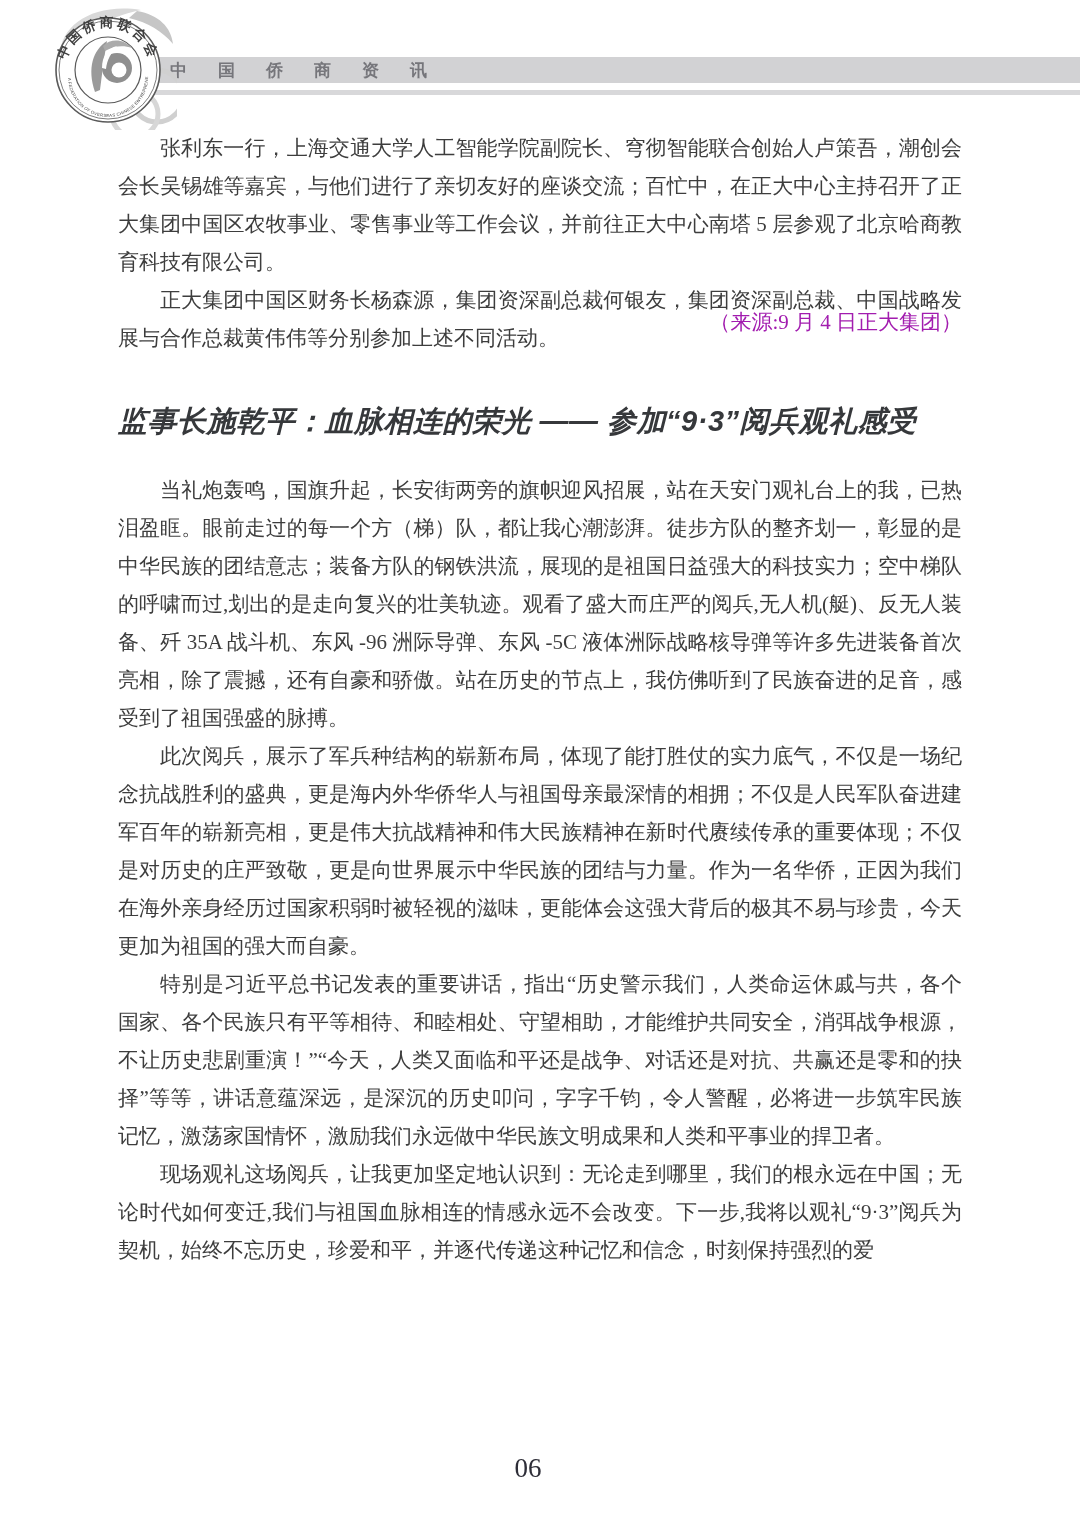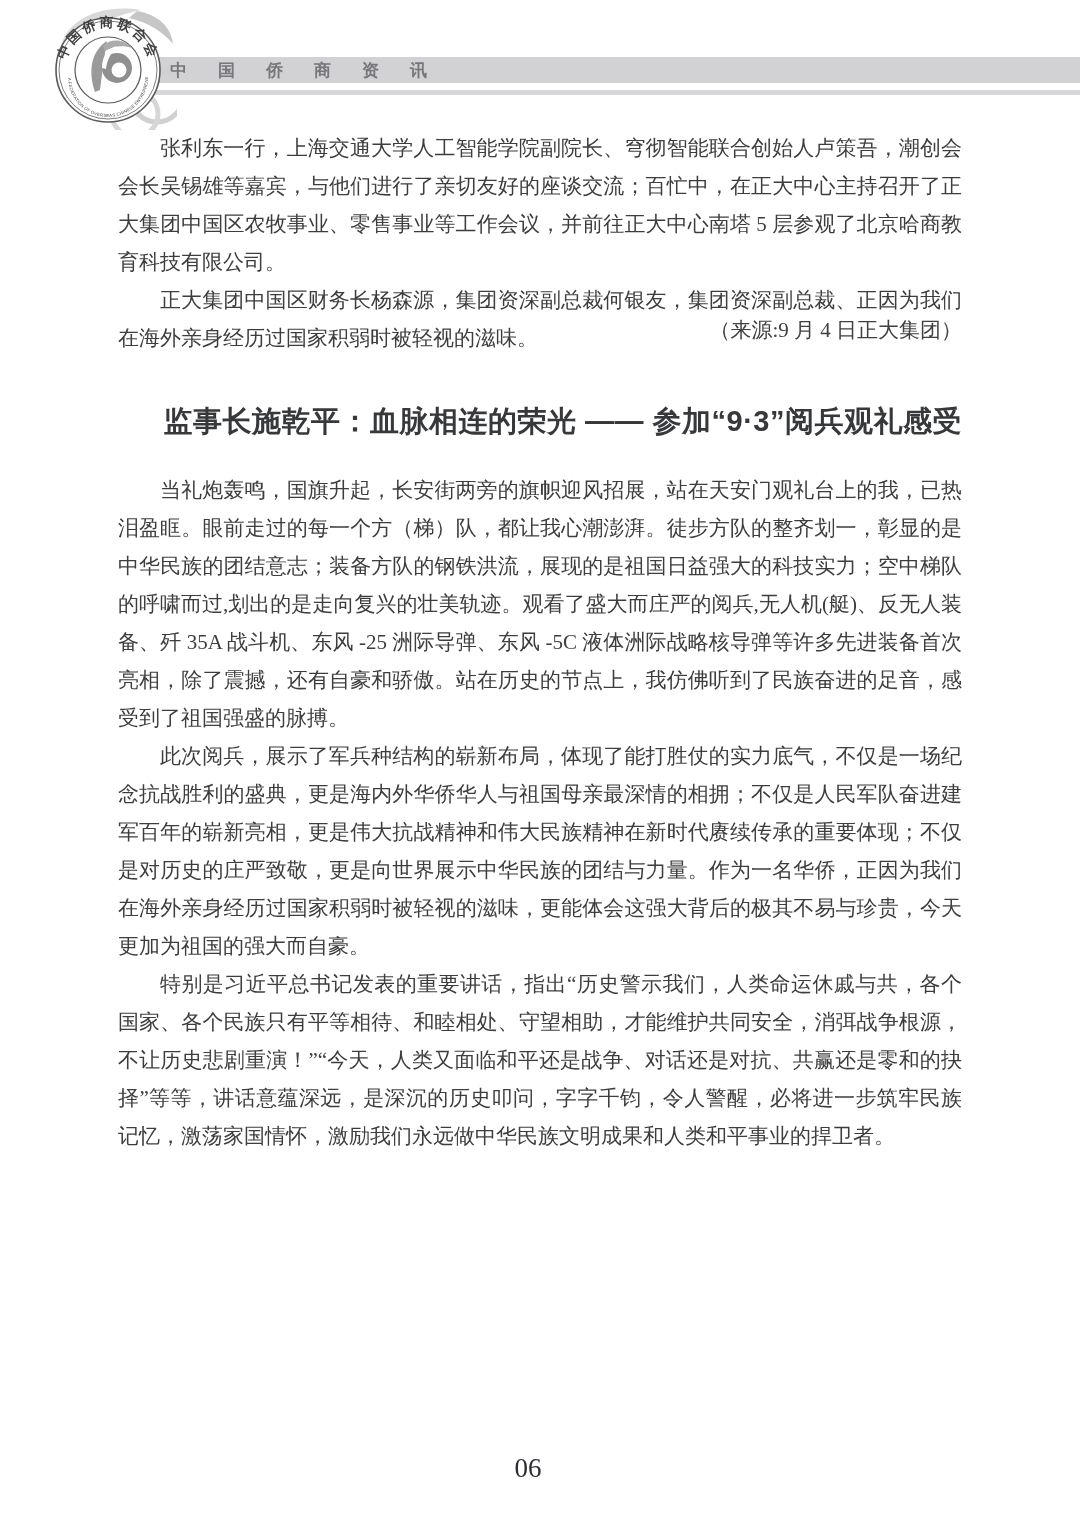--- a/index.html
+++ b/index.html
@@ -36,32 +36,33 @@
   .content p {
     margin:0;
     font-size:21px; line-height:38px;
     color:#3d3d3d;
     text-align:justify;
     text-indent:2em;
     font-family:Liberation Serif, serif;
   }
   p.has-source { position:relative; }
   .source {
-    position:absolute; right:0; bottom:8px;
+    position:absolute; right:0; bottom:16px;
     text-indent:0; white-space:nowrap;
-    color:#404040;
+    color:#a21caf;
   }
   h1.headline {
     margin:44px 0 30px 0;
     font-size:29px; line-height:40px;
     font-weight:bold;
     color:#36383b;
-    text-align:right;
+    text-align:left;
     text-indent:0;
     letter-spacing:0.5px;
+    font-style:italic;
   }
   
   .page-number {
     position:absolute; left:0; top:1453px; width:1056px;
     text-align:center;
     font-family:"Liberation Serif", serif;
     font-size:27px; color:#2e2e38;
   }
 </style>
 </head>
@@ -98,22 +99,23 @@
     <path d="M50,88 C42,64 48,46 62,37 C59,54 57,70 55,86 Z" fill="#9a9a9a"></path>
     <path d="M58,42 C66,34 79,35 87,44 C78,41 69,42 60,47 Z" fill="#ababab"></path>
     <circle cx="72" cy="64" r="15" fill="#8f8f8f"></circle>
     <circle cx="74" cy="66" r="7.5" fill="#ffffff"></circle>
     <path d="M57,64 C57,52 63,44 72,42 C66,49 62,56 61,65 Z" fill="#ffffff"></path>
   </svg>
 </div>
 
 <div class="content">
   <p>张利东一行，上海交通大学人工智能学院副院长、穹彻智能联合创始人卢策吾，潮创会会长吴锡雄等嘉宾，与他们进行了亲切友好的座谈交流；百忙中，在正大中心主持召开了正大集团中国区农牧事业、零售事业等工作会议，并前往正大中心南塔 5 层参观了北京哈商教育科技有限公司。</p>
-  <p class="has-source"><span>正大集团中国区财务长杨森源，集团资深副总裁何银友，集团资深副总裁、正因为我们在海外亲身经历过国家积弱时被轻视的滋味。</span><span class="source">（来源:9 月 4 日正大集团）</span></p>
+  <p class="has-source"><span>正大集团中国区财务长杨森源，集团资深副总裁何银友，集团资深副总裁、中国战略发展与合作总裁黄伟伟等分别参加上述不同活动。</span><span class="source">（来源:9 月 4 日正大集团）</span></p>
 
   <h1 class="headline">监事长施乾平：血脉相连的荣光 —— 参加“9·3”阅兵观礼感受</h1>
 
-  <p>当礼炮轰鸣，国旗升起，长安街两旁的旗帜迎风招展，站在天安门观礼台上的我，已热泪盈眶。眼前走过的每一个方（梯）队，都让我心潮澎湃。徒步方队的整齐划一，彰显的是中华民族的团结意志；装备方队的钢铁洪流，展现的是祖国日益强大的科技实力；空中梯队的呼啸而过,划出的是走向复兴的壮美轨迹。观看了盛大而庄严的阅兵,无人机(艇)、反无人装备、歼 35A 战斗机、东风 -25 洲际导弹、东风 -5C 液体洲际战略核导弹等许多先进装备首次亮相，除了震撼，还有自豪和骄傲。站在历史的节点上，我仿佛听到了民族奋进的足音，感受到了祖国强盛的脉搏。</p>
+  <p>当礼炮轰鸣，国旗升起，长安街两旁的旗帜迎风招展，站在天安门观礼台上的我，已热泪盈眶。眼前走过的每一个方（梯）队，都让我心潮澎湃。徒步方队的整齐划一，彰显的是中华民族的团结意志；装备方队的钢铁洪流，展现的是祖国日益强大的科技实力；空中梯队的呼啸而过,划出的是走向复兴的壮美轨迹。观看了盛大而庄严的阅兵,无人机(艇)、反无人装备、歼 35A 战斗机、东风 -96 洲际导弹、东风 -5C 液体洲际战略核导弹等许多先进装备首次亮相，除了震撼，还有自豪和骄傲。站在历史的节点上，我仿佛听到了民族奋进的足音，感受到了祖国强盛的脉搏。</p>
   <p>此次阅兵，展示了军兵种结构的崭新布局，体现了能打胜仗的实力底气，不仅是一场纪念抗战胜利的盛典，更是海内外华侨华人与祖国母亲最深情的相拥；不仅是人民军队奋进建军百年的崭新亮相，更是伟大抗战精神和伟大民族精神在新时代赓续传承的重要体现；不仅是对历史的庄严致敬，更是向世界展示中华民族的团结与力量。作为一名华侨，正因为我们在海外亲身经历过国家积弱时被轻视的滋味，更能体会这强大背后的极其不易与珍贵，今天更加为祖国的强大而自豪。</p>
   <p>特别是习近平总书记发表的重要讲话，指出“历史警示我们，人类命运休戚与共，各个国家、各个民族只有平等相待、和睦相处、守望相助，才能维护共同安全，消弭战争根源，不让历史悲剧重演！”“今天，人类又面临和平还是战争、对话还是对抗、共赢还是零和的抉择”等等，讲话意蕴深远，是深沉的历史叩问，字字千钧，令人警醒，必将进一步筑牢民族记忆，激荡家国情怀，激励我们永远做中华民族文明成果和人类和平事业的捍卫者。</p>
+  <p>现场观礼这场阅兵，让我更加坚定地认识到：无论走到哪里，我们的根永远在中国；无论时代如何变迁,我们与祖国血脉相连的情感永远不会改变。下一步,我将以观礼“9·3”阅兵为契机，始终不忘历史，珍爱和平，并逐代传递这种记忆和信念，时刻保持强烈的爱</p>
 </div>
 
 <div class="page-number">06</div>
 
 </body></html>

